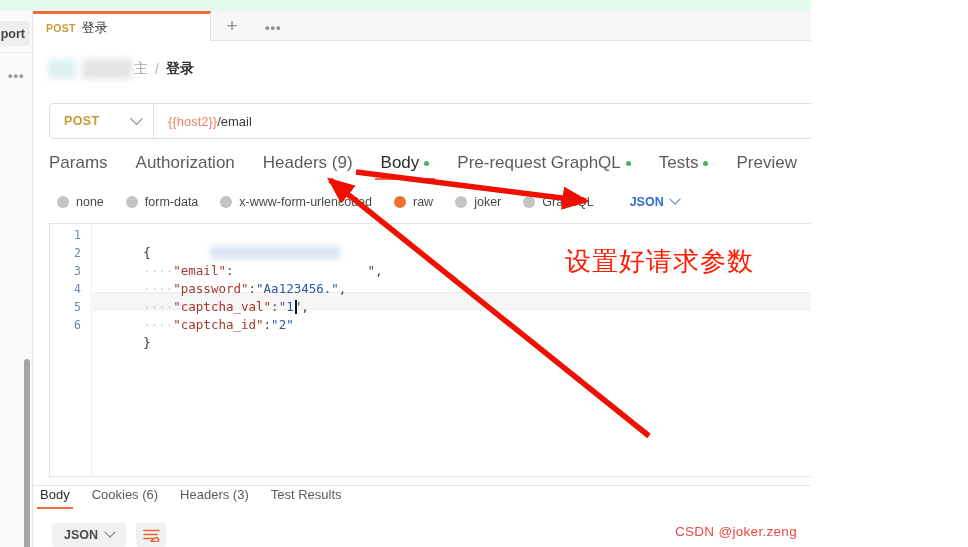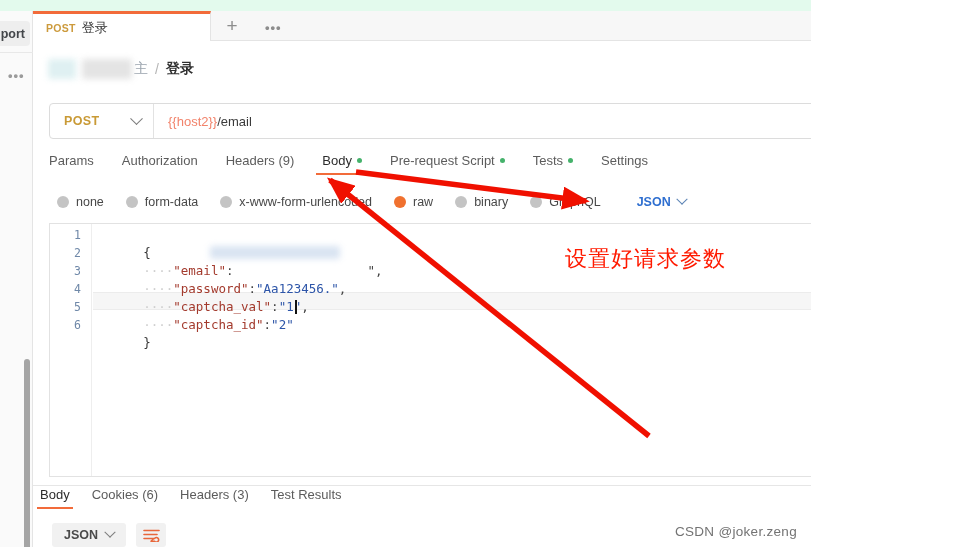--- a/index.html
+++ b/index.html
@@ -115,21 +115,21 @@
   }
   .url-var { color: #f2836b; }
   .url-path { color: #3b3b3b; }
 
   
   .req-tabs {
     position: absolute; left: 49px; top: 153px; width: 888px; height: 27px;
     display: flex; align-items: flex-start; gap: 0px;
   }
   .rtab {
-    font-size: 13px; color: #5c5c5c; padding: 0 0 7px 0; margin-right: 28px;
+    font-size: 17px; color: #5c5c5c; padding: 0 0 7px 0; margin-right: 28px;
     position: relative; cursor: pointer; white-space: nowrap;
   }
   .rtab.sel { color: #2c2c2c; }
   .rtab.sel::after {
     content: ""; position: absolute; left: -6px; right: -6px; bottom: 0;
     height: 2px; background: #f26b3a;
   }
   .dotg {
     display: inline-block; width: 5px; height: 5px; border-radius: 50%;
     background: #45b26b; margin-left: 5px; vertical-align: 2px;
@@ -237,27 +237,27 @@
   .wrapbtn {
     margin-left: 10px; width: 30px; height: 24px; background: #f1f1f1;
     border-radius: 3px; display: flex; align-items: center; justify-content: center;
     cursor: pointer;
   }
 
   
   .anno-svg { position: absolute; left: 0; top: 0; width: 968px; height: 547px; pointer-events: none; }
   .anno-text {
     position: absolute; left: 565px; top: 244px;
-    color: #ff1a00; font-size: 22px; letter-spacing: 1px;
+    color: #ff1a00; font-size: 26px; letter-spacing: 1px;
     font-family: "DejaVu Sans", sans-serif; white-space: nowrap;
   }
 
   .watermark {
     position: absolute; right: 14px; bottom: 8px;
-    color: #737373; font-size: 13.5px; letter-spacing: .3px;
+    color: #ef4444; font-size: 13.5px; letter-spacing: .3px;
   }
 </style>
 </head>
 <body>
 
 <div id="app">
 
   <div class="mint-strip"></div>
 
   <div class="left-rail">
@@ -292,23 +292,23 @@
     <div class="url-input">
       <span class="url-var">{{host2}}</span><span class="url-path">/email</span>
     </div>
   </div>
 
   <div class="req-tabs">
     <div class="rtab"><span>Params</span></div>
     <div class="rtab"><span>Authorization</span></div>
     <div class="rtab"><span>Headers (9)</span></div>
     <div class="rtab sel"><span>Body</span><span class="dotg"></span></div>
-    <div class="rtab"><span>Pre-request Script</span><span class="dotg"></span></div>
+    <div class="rtab"><span>Pre-request GraphQL</span><span class="dotg"></span></div>
     <div class="rtab"><span>Tests</span><span class="dotg"></span></div>
-    <div class="rtab"><span>Settings</span></div>
+    <div class="rtab"><span>Preview</span></div>
   </div>
 
   <div class="radio-row">
     <div class="ritem">
       <span class="rdot"></span>
       <span class="rlabel">none</span>
     </div>
     <div class="ritem">
       <span class="rdot"></span>
       <span class="rlabel">form-data</span>
@@ -316,21 +316,21 @@
     <div class="ritem">
       <span class="rdot"></span>
       <span class="rlabel">x-www-form-urlencoded</span>
     </div>
     <div class="ritem">
       <span class="rdot on"></span>
       <span class="rlabel">raw</span>
     </div>
     <div class="ritem">
       <span class="rdot"></span>
-      <span class="rlabel">binary</span>
+      <span class="rlabel">joker</span>
     </div>
     <div class="ritem">
       <span class="rdot"></span>
       <span class="rlabel">GraphQL</span>
     </div>
     <div class="json-sel">
       <span class="jtext">JSON</span>
       <span class="chev-blue"></span>
     </div>
   </div>

